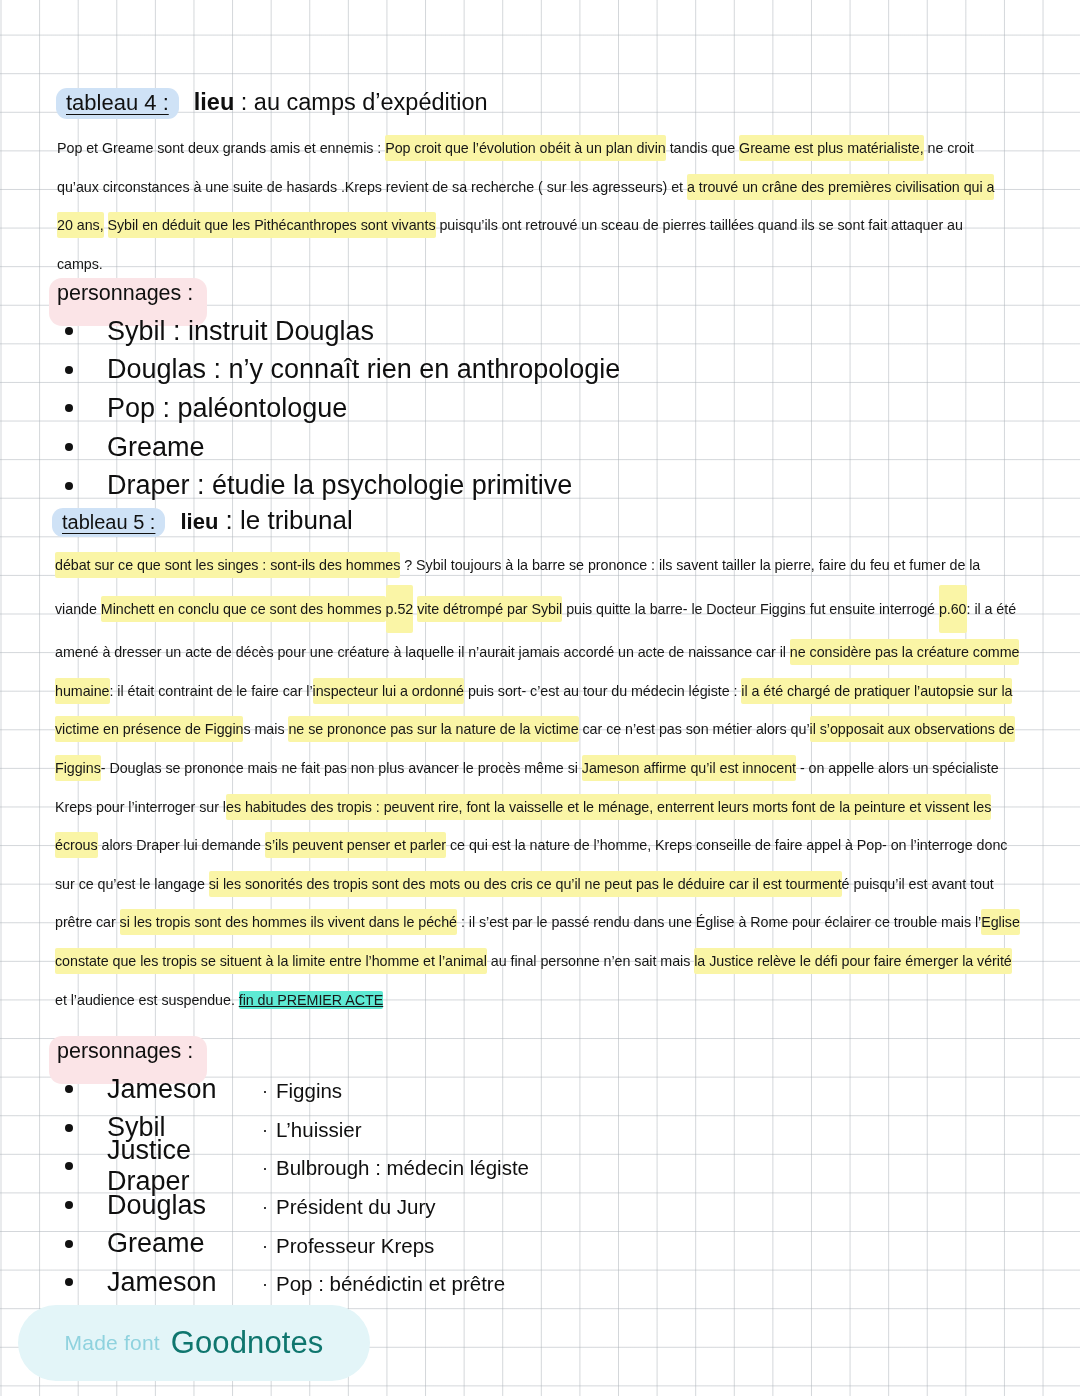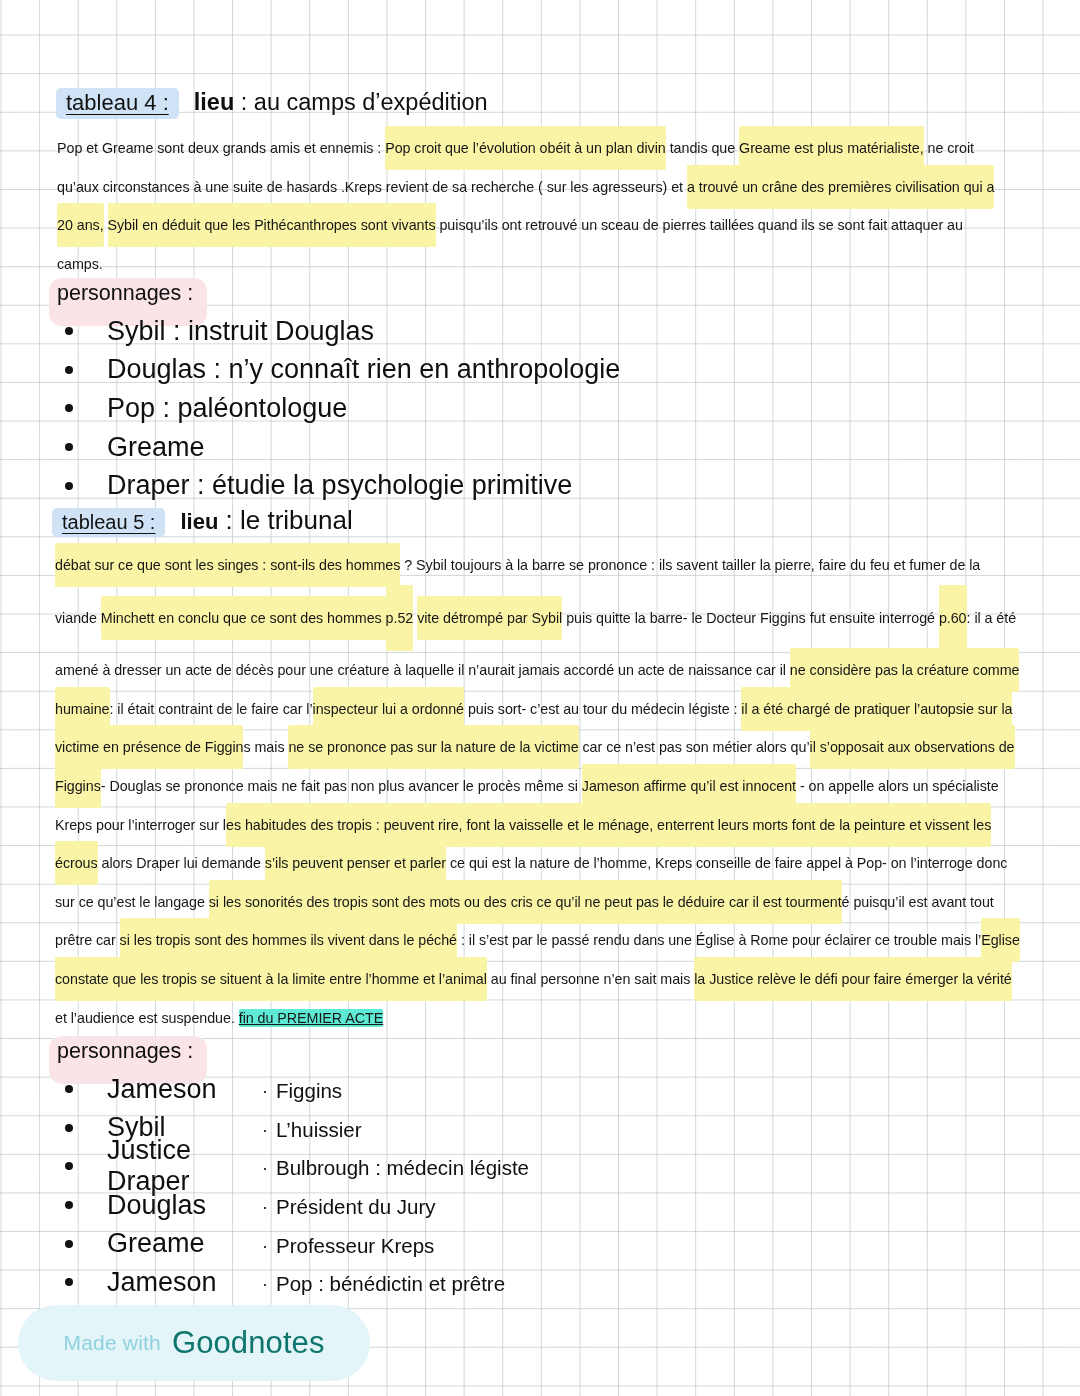--- a/index.html
+++ b/index.html
@@ -50,21 +50,21 @@
     align-items: baseline;
   }
   .tbl-chip {
     position: relative;
     font-size: 22px;
     color: #111;
     text-decoration: underline;
     text-decoration-thickness: 1.4px;
     text-underline-offset: 3.5px;
     padding: 2px 10px 3px 10px;
-    border-radius: 5px;
+    border-radius: 11px;
     background: #cfe2f6;
     margin-right: 13px;
   }
   .lieu-wrap {
     position: relative;
     padding: 0 2px;
   }
   .lieu-wrap::before {
     content: "";
     position: absolute;
@@ -84,21 +84,21 @@
   
   .para {
     font-size: 14.3px;
     line-height: 38.6px;
     color: #161616;
     text-align: left;
     letter-spacing: -0.05px;
   }
 
   
-  .hl  { background: #faf5a6; border-radius: 2px; padding: 14px 0; box-decoration-break: clone; -webkit-box-decoration-break: clone; }
+  .hl  { background: #faf5a6; border-radius: 2px; padding: 5px 0; box-decoration-break: clone; -webkit-box-decoration-break: clone; }
   .hlg { background: #5eead4; border-radius: 2px; padding: 1px 0; box-decoration-break: clone; text-decoration: underline; -webkit-box-decoration-break: clone; }
   .pdot {
     position: relative;
     display: inline-block;
   }
   .pdot::before {
     content: "";
     position: absolute;
     left: 50%;
     top: 50%;
@@ -292,17 +292,17 @@
         <span class="mid">·</span>
         <span>Professeur Kreps</span>
       </li>
       <li>
         <span class="mid">·</span>
         <span>Pop : bénédictin et prêtre</span>
       </li>
     </ul>
 
   <div id="watermark">
-    <span class="mw">Made with</span>
+    <span class="mw">Made font</span>
     <span class="gn">Goodnotes</span>
   </div>
 
 </div>
 
 </body></html>

